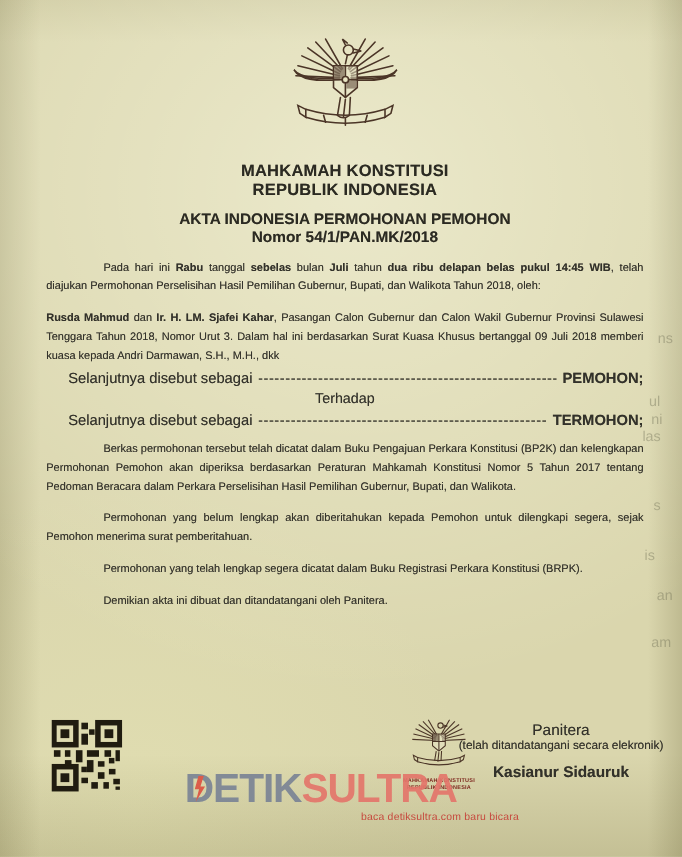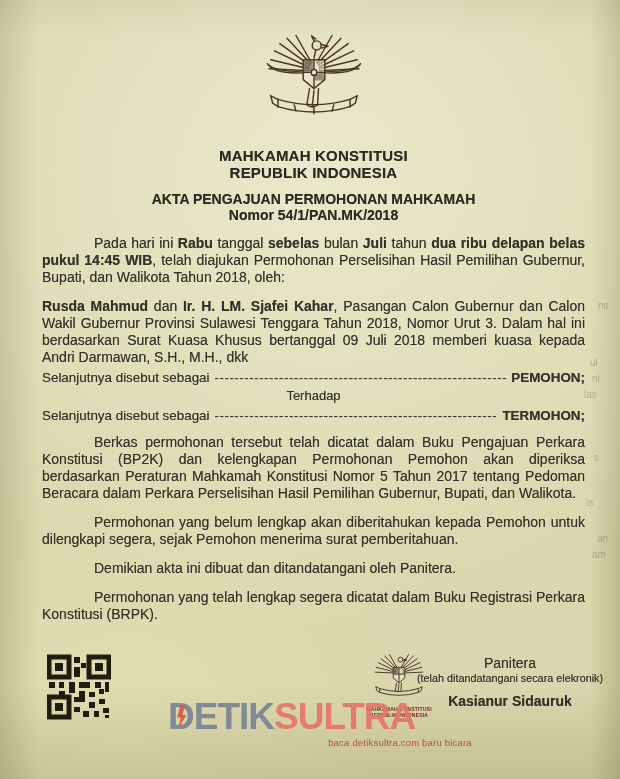--- a/index.html
+++ b/index.html
@@ -10,49 +10,49 @@
       linear-gradient(to right, rgba(92,86,42,0.20) 0%, rgba(92,86,42,0.0) 6%, rgba(92,86,42,0.0) 95%, rgba(92,86,42,0.22) 100%),
       linear-gradient(to bottom, rgba(120,112,62,0.12) 0%, rgba(120,112,62,0.0) 5%, rgba(120,112,62,0.0) 88%, rgba(108,102,52,0.20) 100%),
       radial-gradient(90% 70% at 20% 95%, rgba(230,228,180,0.5) 0%, rgba(230,228,180,0.0) 55%),
       #dad6ad;
     color:#32312a;}
   .content{position:relative;padding:24px 35px 0 42px;z-index:2;}
   .txt{text-shadow:0 0 0.6px rgba(52,50,40,0.55);}
   .emblem-top{text-align:center;height:102px;margin-top:2px;}
   .h-inst{text-align:center;font-weight:bold;font-size:15px;line-height:16.5px;margin-top:20px;color:#2b2a22;letter-spacing:0.2px;}
   .h-title{text-align:center;font-weight:bold;font-size:14px;line-height:15.5px;margin-top:11px;color:#2b2a22;}
-  .para{font-size:14px;line-height:17px;text-align:justify;margin:10px 0 0 0;}
+  .para{font-size:10px;line-height:17px;text-align:justify;margin:10px 0 0 0;}
   .indent{text-indent:52px;}
   .mt12{margin-top:12px;}
   .dashline{display:flex;align-items:baseline;font-size:13.4px;line-height:17px;margin-top:3px;}
-  .dashline .lbl{white-space:nowrap;}
+  .dashline .lbl{white-space:nowrap;margin-left:20px;}
   .dashes{flex:1;overflow:hidden;white-space:nowrap;margin:0 5px;letter-spacing:0.5px;color:#3a392f;}
   .dashline b{white-space:nowrap;}
   .center{text-align:center;font-size:13px;line-height:17px;margin-top:1px;}
   .boldline{font-weight:bold;font-size:13.4px;line-height:17px;margin-top:1px;}
   
   .qr{position:absolute;left:47px;top:654px;z-index:3;}
   .stamp{position:absolute;left:360px;top:650px;width:78px;text-align:center;z-index:3;}
   .stamp .stamp-txt{font-size:5px;line-height:6px;font-weight:bold;color:#7c241c;letter-spacing:0.2px;}
   .sig{position:absolute;left:414px;top:655px;width:192px;text-align:center;z-index:3;}
   .sig .role{font-size:14px;}
   .sig .note{font-size:10.8px;margin-top:1px;}
   .sig .name{font-size:14px;font-weight:bold;margin-top:9px;}
   .sig .nip{font-size:11.5px;margin-top:1px;}
   .watermark{position:absolute;left:168px;top:698px;z-index:5;font-weight:bold;font-size:37px;letter-spacing:-1px;line-height:38px;opacity:0.92;white-space:nowrap;}
   .wm1{color:#7b8495;}
   .wm2{color:#e4766b;}
   .wm-bolt{position:absolute;left:8px;top:7px;width:13px;height:24px;background:#dd5242;
     clip-path:polygon(35% 0%,72% 0%,48% 42%,80% 42%,15% 100%,38% 52%,8% 52%);}
   .wm-tagline{position:absolute;left:300px;top:737px;width:200px;text-align:center;z-index:5;
     font-size:9.5px;font-weight:normal;color:#c6493e;letter-spacing:0.2px;}
-  .ghost{position:absolute;z-index:1;color:rgba(108,108,82,0.40);font-size:10px;}
+  .ghost{position:absolute;z-index:1;color:rgba(108,108,82,0.40);font-size:13px;}
   .g0{left:598px;top:300px;} .g1{left:590px;top:357px;} .g2{left:592px;top:373px;}
   .g3{left:584px;top:389px;} .g4{left:594px;top:452px;} .g5{left:586px;top:497px;}
-  .g6{left:597px;top:533px;} .g7{left:592px;top:549px;}
+  .g6{left:597px;top:533px;} .g7{left:592px;top:576px;}
   svg{display:inline-block;}
 </style>
 </head>
 <body>
 
 <div class="page">
   <div class="content txt">
 
     <div class="emblem-top">
       <svg width="108" height="100" viewBox="0 0 120 100" fill="none" stroke="#4b3527" stroke-width="1.6" stroke-linecap="round">
@@ -95,21 +95,21 @@
         <path d="M38 82 L40 89 M60 85 L60 92 M82 82 L80 89"></path>
       </svg>
     </div>
 
     <div class="h-inst">
       <div>MAHKAMAH KONSTITUSI</div>
       <div>REPUBLIK INDONESIA</div>
     </div>
 
     <div class="h-title">
-      <div>AKTA PENGAJUAN PERMOHONAN MAHKAMAH</div>
+      <div>AKTA INDONESIA PERMOHONAN PEMOHON</div>
       <div>Nomor 54/1/PAN.MK/2018</div>
     </div>
 
     <p class="para indent mt12"><span>Pada hari ini </span><span style="font-weight: bold;">Rabu</span><span> tanggal </span><span style="font-weight: bold;">sebelas</span><span> bulan </span><span style="font-weight: bold;">Juli</span><span> tahun </span><span style="font-weight: bold;">dua ribu delapan belas</span><span> </span><span style="font-weight: bold;">pukul 14:45 WIB</span><span>, telah diajukan Permohonan Perselisihan Hasil Pemilihan Gubernur, Bupati, dan Walikota Tahun 2018, oleh:</span></p>
 
     <p class="para mt12"><span style="font-weight: bold;">Rusda Mahmud</span><span> dan </span><span style="font-weight: bold;">Ir. H. LM. Sjafei Kahar</span><span>, Pasangan Calon Gubernur dan Calon Wakil Gubernur Provinsi Sulawesi Tenggara Tahun 2018, Nomor Urut 3. Dalam hal ini berdasarkan Surat Kuasa Khusus bertanggal 09 Juli 2018 memberi kuasa kepada Andri Darmawan, S.H., M.H., dkk</span></p>
 
     <div class="dashline">
       <span class="lbl">Selanjutnya disebut sebagai</span>
       <span class="dashes">--------------------------------------------------------------------------------------------------------------------------------------------</span>
@@ -120,22 +120,22 @@
 
 
     <div class="dashline">
       <span class="lbl">Selanjutnya disebut sebagai</span>
       <span class="dashes">--------------------------------------------------------------------------------------------------------------------------------------------</span>
       <b>TERMOHON;</b>
     </div>
 
     <p class="para indent">Berkas permohonan tersebut telah dicatat dalam Buku Pengajuan Perkara Konstitusi (BP2K) dan kelengkapan Permohonan Pemohon akan diperiksa berdasarkan Peraturan Mahkamah Konstitusi Nomor 5 Tahun 2017 tentang Pedoman Beracara dalam Perkara Perselisihan Hasil Pemilihan Gubernur, Bupati, dan Walikota.</p>
     <p class="para indent mt12">Permohonan yang belum lengkap akan diberitahukan kepada Pemohon untuk dilengkapi segera, sejak Pemohon menerima surat pemberitahuan.</p>
+    <p class="para indent mt12">Permohonan yang telah lengkap segera dicatat dalam Buku Registrasi Perkara Konstitusi (BRPK).</p>
     <p class="para indent mt12">Demikian akta ini dibuat dan ditandatangani oleh Panitera.</p>
-    <p class="para indent mt12">Permohonan yang telah lengkap segera dicatat dalam Buku Registrasi Perkara Konstitusi (BRPK).</p>
   </div>
 
   <div class="qr">
     <svg width="64" height="66" viewBox="0 0 64 64">
       <g fill="#201c10">
         <rect x="2" y="2" width="20" height="20" fill="none" stroke="#201c10" stroke-width="5"></rect>
         <rect x="8" y="8" width="8" height="8"></rect>
         <rect x="42" y="2" width="20" height="20" fill="none" stroke="#201c10" stroke-width="5"></rect>
         <rect x="48" y="8" width="8" height="8"></rect>
         <rect x="2" y="42" width="20" height="20" fill="none" stroke="#201c10" stroke-width="5"></rect>

